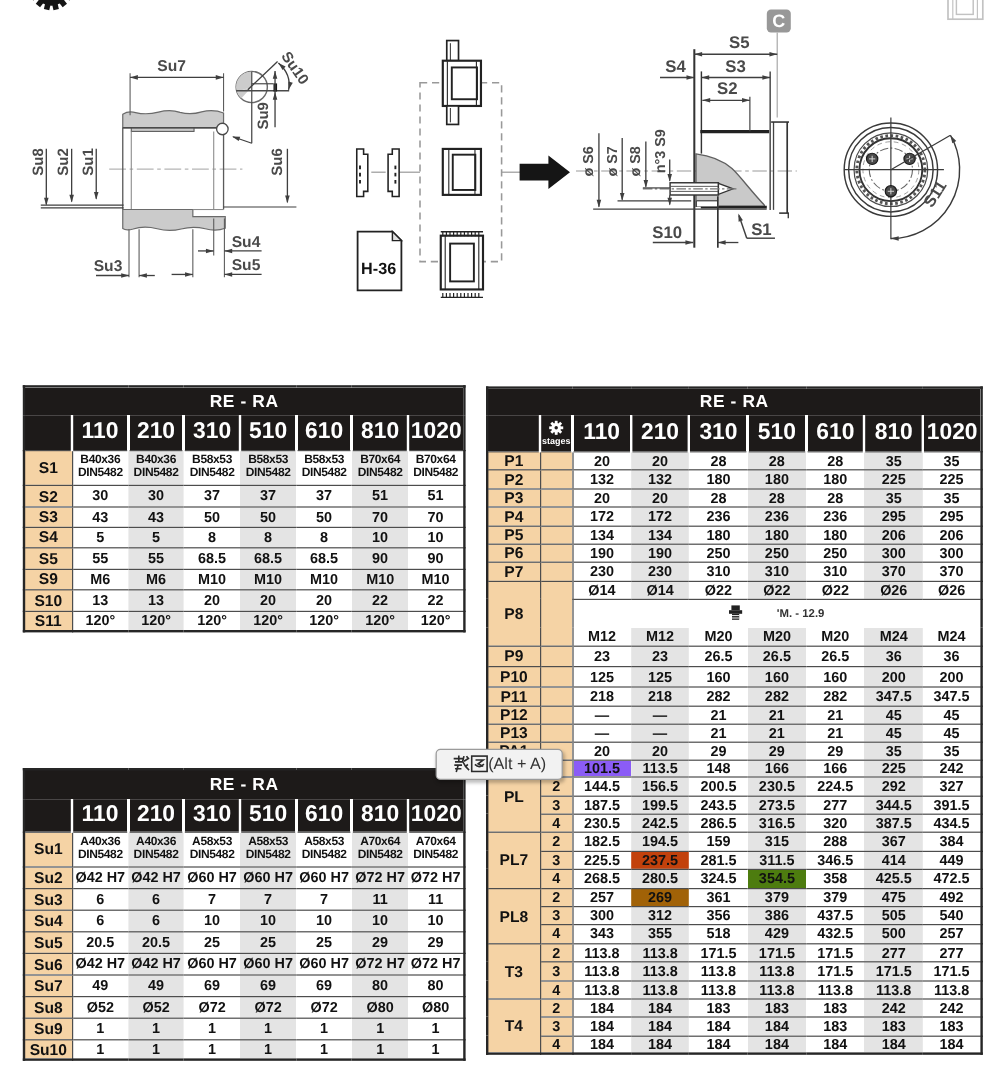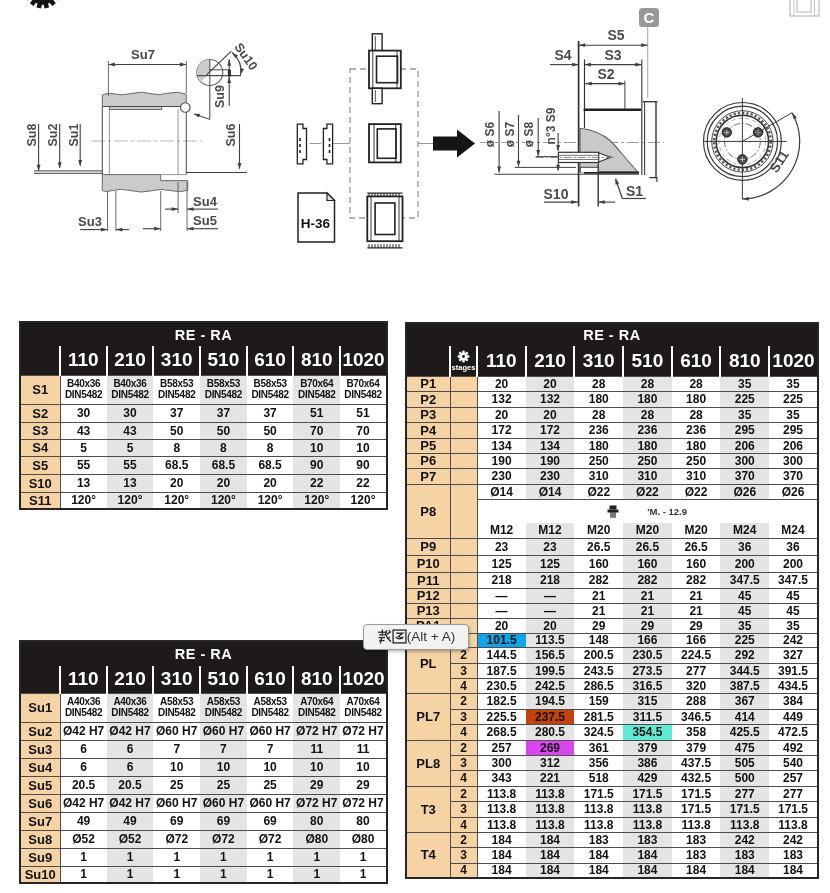--- a/index.html
+++ b/index.html
@@ -396,20 +396,30 @@
         <tr style="height:18px">
           <td class="lab">S5</td>
           <td class="d " style="background:#fff">55</td>
           <td class="d " style="background:#E4E4E4">55</td>
           <td class="d " style="background:#fff">68.5</td>
           <td class="d " style="background:#E4E4E4">68.5</td>
           <td class="d " style="background:#fff">68.5</td>
           <td class="d " style="background:#E4E4E4">90</td>
           <td class="d " style="background:#fff">90</td>
         </tr>
+        <tr style="height:17px">
+          <td class="lab">S9</td>
+          <td class="d " style="background:#fff">M6</td>
+          <td class="d " style="background:#E4E4E4">M6</td>
+          <td class="d " style="background:#fff">M10</td>
+          <td class="d " style="background:#E4E4E4">M10</td>
+          <td class="d " style="background:#fff">M10</td>
+          <td class="d " style="background:#E4E4E4">M10</td>
+          <td class="d " style="background:#fff">M10</td>
+        </tr>
         <tr style="height:18px">
           <td class="lab">S10</td>
           <td class="d " style="background:#fff">13</td>
           <td class="d " style="background:#E4E4E4">13</td>
           <td class="d " style="background:#fff">20</td>
           <td class="d " style="background:#E4E4E4">20</td>
           <td class="d " style="background:#fff">20</td>
           <td class="d " style="background:#E4E4E4">22</td>
           <td class="d " style="background:#fff">22</td>
         </tr>
@@ -761,21 +771,21 @@
           <td class="d" style="background:#E4E4E4">20</td>
           <td class="d" style="background:#fff">29</td>
           <td class="d" style="background:#E4E4E4">29</td>
           <td class="d" style="background:#fff">29</td>
           <td class="d" style="background:#E4E4E4">35</td>
           <td class="d" style="background:#fff">35</td>
         </tr>
         <tr style="height:14px" class="grp-first">
           <td class="lab" rowspan="4">PL</td>
           <td class="stg" style=""></td>
-          <td class="d" style="background:#0ea5e9">101.5</td>
+          <td class="d" style="background:#8b5cf6">101.5</td>
           <td class="d" style="background:#E4E4E4">113.5</td>
           <td class="d" style="background:#fff">148</td>
           <td class="d" style="background:#E4E4E4">166</td>
           <td class="d" style="background:#fff">166</td>
           <td class="d" style="background:#E4E4E4">225</td>
           <td class="d" style="background:#fff">242</td>
         </tr>
         <tr style="height:16px" class="grp">
           <td class="stg" style="border-top:1px solid #4d4d4d;">2</td>
           <td class="d" style="background:#fff">144.5</td>
@@ -825,50 +835,50 @@
           <td class="d" style="background:#E4E4E4">311.5</td>
           <td class="d" style="background:#fff">346.5</td>
           <td class="d" style="background:#E4E4E4">414</td>
           <td class="d" style="background:#fff">449</td>
         </tr>
         <tr style="height:16px" class="grp">
           <td class="stg" style="border-top:1px solid #4d4d4d;">4</td>
           <td class="d" style="background:#fff">268.5</td>
           <td class="d" style="background:#E4E4E4">280.5</td>
           <td class="d" style="background:#fff">324.5</td>
-          <td class="d" style="background:#5eead4">354.5</td>
+          <td class="d" style="background:#4d7c0f">354.5</td>
           <td class="d" style="background:#fff">358</td>
           <td class="d" style="background:#E4E4E4">425.5</td>
           <td class="d" style="background:#fff">472.5</td>
         </tr>
         <tr style="height:15px" class="grp-first">
           <td class="lab" rowspan="3">PL8</td>
           <td class="stg" style="">2</td>
           <td class="d" style="background:#fff">257</td>
-          <td class="d" style="background:#d946ef">269</td>
+          <td class="d" style="background:#a16207">269</td>
           <td class="d" style="background:#fff">361</td>
           <td class="d" style="background:#E4E4E4">379</td>
           <td class="d" style="background:#fff">379</td>
           <td class="d" style="background:#E4E4E4">475</td>
           <td class="d" style="background:#fff">492</td>
         </tr>
         <tr style="height:15px" class="grp">
           <td class="stg" style="border-top:1px solid #4d4d4d;">3</td>
           <td class="d" style="background:#fff">300</td>
           <td class="d" style="background:#E4E4E4">312</td>
           <td class="d" style="background:#fff">356</td>
           <td class="d" style="background:#E4E4E4">386</td>
           <td class="d" style="background:#fff">437.5</td>
           <td class="d" style="background:#E4E4E4">505</td>
           <td class="d" style="background:#fff">540</td>
         </tr>
         <tr style="height:16px" class="grp">
           <td class="stg" style="border-top:1px solid #4d4d4d;">4</td>
           <td class="d" style="background:#fff">343</td>
-          <td class="d" style="background:#E4E4E4">221</td>
+          <td class="d" style="background:#E4E4E4">355</td>
           <td class="d" style="background:#fff">518</td>
           <td class="d" style="background:#E4E4E4">429</td>
           <td class="d" style="background:#fff">432.5</td>
           <td class="d" style="background:#E4E4E4">500</td>
           <td class="d" style="background:#fff">257</td>
         </tr>
         <tr style="height:15px" class="grp-first">
           <td class="lab" rowspan="3">T3</td>
           <td class="stg" style="">2</td>
           <td class="d" style="background:#fff">113.8</td>

